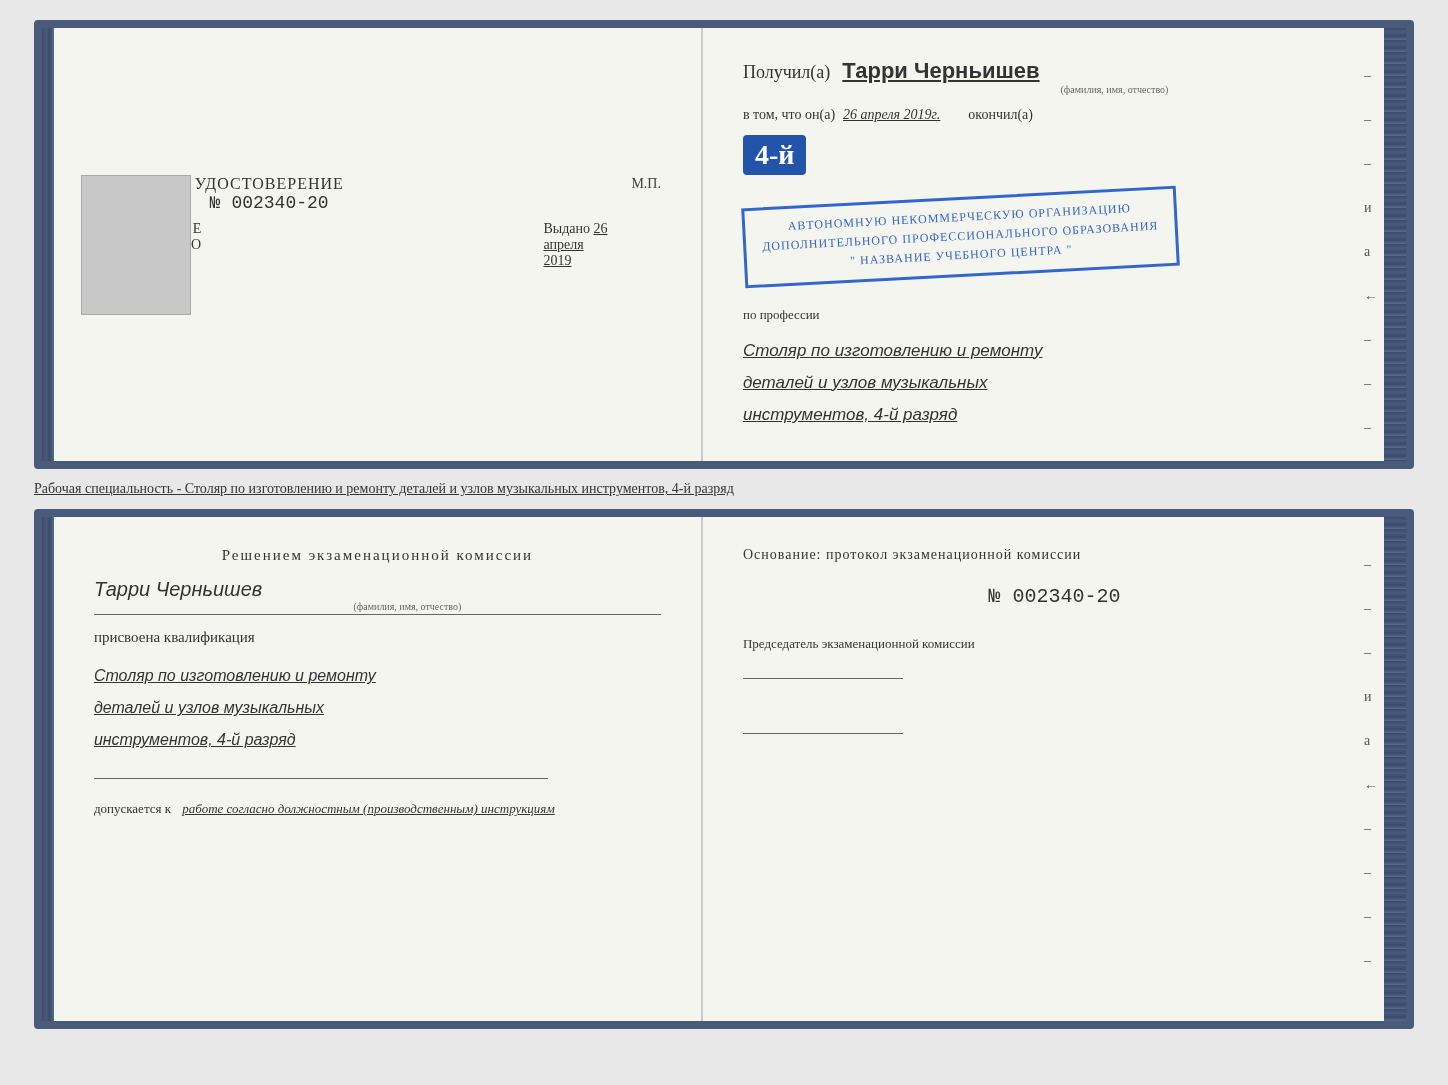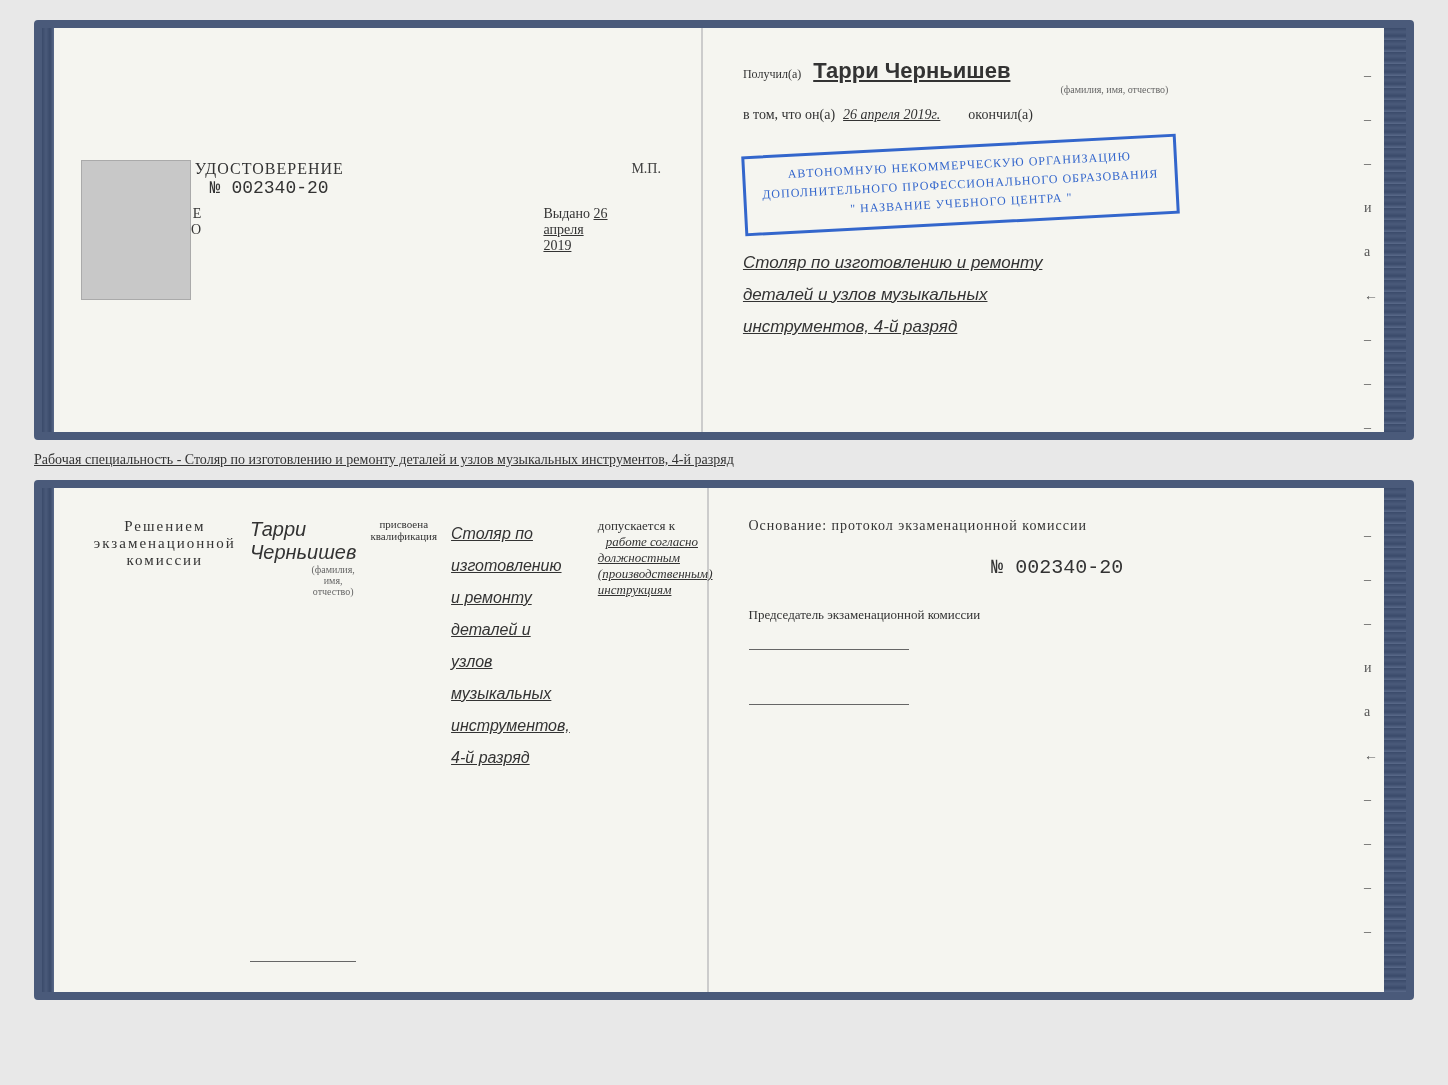--- a/index.html
+++ b/index.html
@@ -195,21 +195,21 @@
       border-radius: 4px;
       min-height: 520px;
       position: relative;
       overflow: hidden;
     }
 
     .bottom-left {
       width: 48%;
       padding: 30px 40px;
       display: flex;
-      flex-direction: row;
+      flex-direction: column;
       border-right: 2px solid #ccc;
       gap: 14px;
     }
 
     .bottom-right {
       width: 52%;
       padding: 30px 40px;
       display: flex;
       flex-direction: column;
       gap: 14px;
@@ -235,23 +235,22 @@
     }
 
     .fio-subtitle {
       font-size: 10px;
       color: #666;
       text-align: center;
       display: block;
     }
 
     .prisvoena {
-      font-size: 11px;
-      color: #333;
-      text-align: center;
+      font-size: 15px;
+      color: #333;
     }
 
     .qualification-text {
       font-family: 'Arial', sans-serif;
       font-size: 16px;
       color: #333;
       font-style: italic;
       text-decoration: underline;
       line-height: 2;
     }
@@ -364,41 +363,45 @@
           <span>Выдано</span>
           <span class="handwritten-date">26 апреля 2019</span>
         </div>
 
         <div class="mp-label">М.П.</div>
       </div>
     </div>
 
     <div class="cert-right">
       <div>
-        <span style="font-size:12px;color:#333;">Получил(а)</span>
+        <span style="font-size:18px;color:#333;">Получил(а)</span>
         <span class="recipient-name" style="margin-left:8px;">Тарри Черньишев</span>
         <br>
         <div class="subtitle-small" style="margin-left:120px;">(фамилия, имя, отчество)</div>
       </div>
 
       <div class="vtom-line">
         <span style="font-size:14px;color:#333;">в том, что он(а)</span>
         <span class="handwritten-date" style="text-decoration:underline;font-size:14px;">26 апреля 2019г.</span>
         <span style="font-size:14px;color:#333;margin-left:20px;">окончил(а)</span>
       </div>
 
+      <div style="display:flex;align-items:center;gap:12px;">
+        <span class="year-badge">4-й</span>
+      </div>
 
       <div style="display:inline-block;">
         <div class="stamp-box">
           <div>АВТОНОМНУЮ НЕКОММЕРЧЕСКУЮ ОРГАНИЗАЦИЮ</div>
           <div>ДОПОЛНИТЕЛЬНОГО ПРОФЕССИОНАЛЬНОГО ОБРАЗОВАНИЯ</div>
           <div>" НАЗВАНИЕ УЧЕБНОГО ЦЕНТРА "</div>
         </div>
       </div>
 
+      <div class="po-professii">по профессии</div>
 
       <div class="handwritten-profession">
         <div>Столяр по изготовлению и ремонту</div>
         <div>деталей и узлов музыкальных</div>
         <div>инструментов, 4-й разряд</div>
       </div>
     </div>
 
     <div class="side-text-right"></div>
     <div class="dash-marks">

